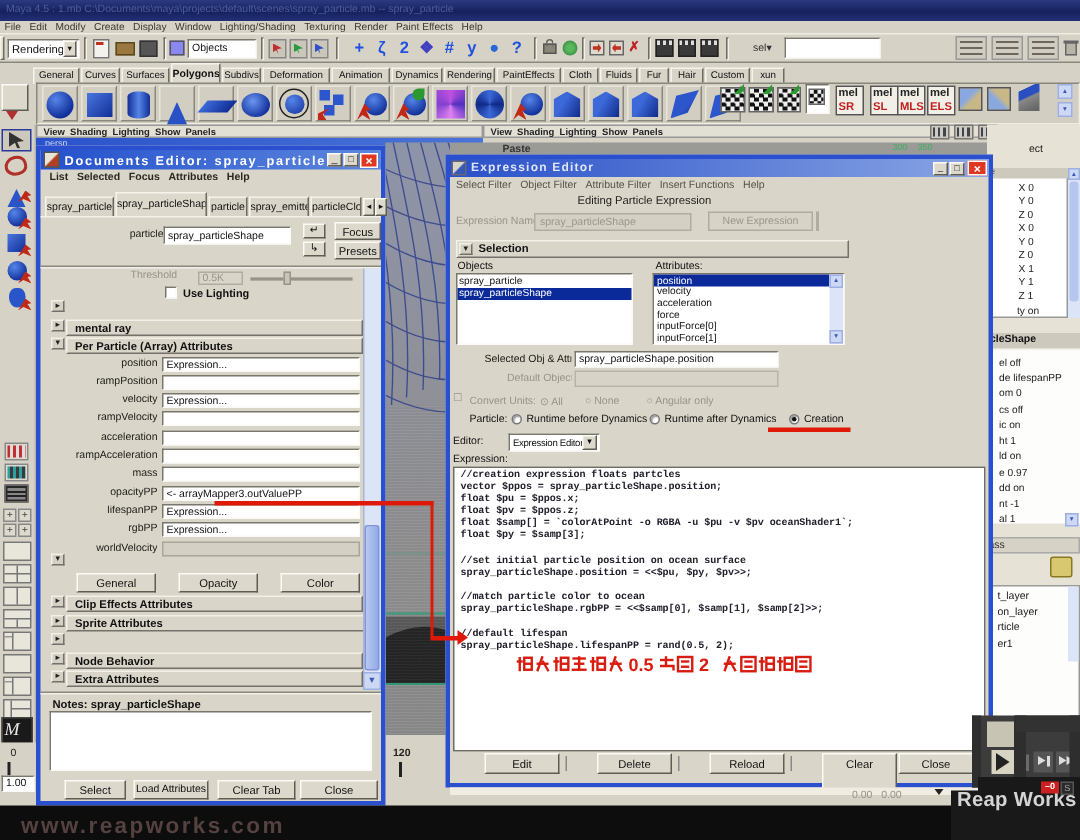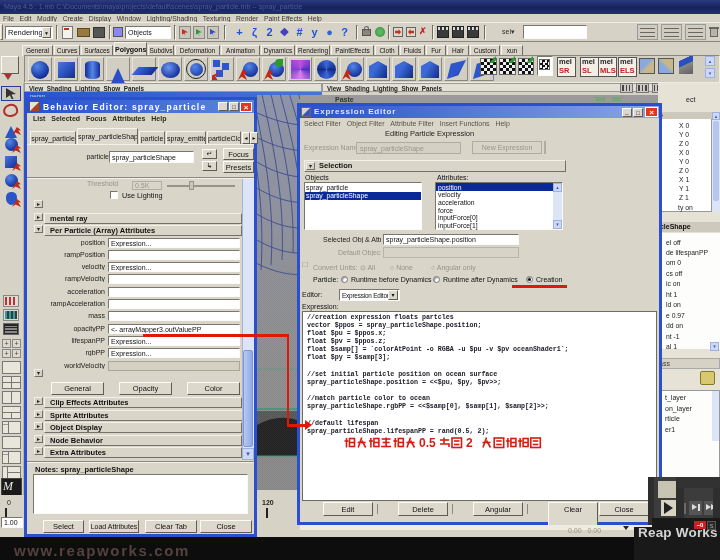--- a/index.html
+++ b/index.html
@@ -341,21 +341,21 @@
 <div style="left:7px;top:321.5px;font-size:7px;color:#222;">on_layer</div>
 <div style="left:7px;top:332.0px;font-size:7px;color:#222;">rticle</div>
 <div style="left:7px;top:342.5px;font-size:7px;color:#222;">er1</div>
 <div style="left:54px;top:308px;width:7px;height:50px;background:#dce4f8;"></div>
 </div>
 
 <div id="ae" class="wb" style="left:24px;top:97px;width:233px;height:440px;background:#d9d5c9;">
 
   <div class="tb" style="left:0;top:0;width:227px;height:13px;"></div>
   <div style="left:2px;top:1px;width:11px;height:11px;background:linear-gradient(135deg,#e8e4d8 45%,#b04020 55%);border:1px solid #555;"></div>
-  <div style="left:16px;top:1.5px;font-size:8.5px;font-weight:bold;color:#fff;letter-spacing:1.2px;white-space:nowrap;">Behavior Editor: spray_particle</div>
+  <div style="left:16px;top:1.5px;font-size:8.5px;font-weight:bold;color:#fff;letter-spacing:1.2px;white-space:nowrap;">Documents Editor: spray_particle</div>
   <div class="btn" style="left:191px;top:2px;width:10px;height:9px;font-size:7px;line-height:7px;">_</div>
   <div class="btn" style="left:202px;top:2px;width:10px;height:9px;font-size:6px;line-height:8px;">□</div>
   <div style="left:213px;top:2px;width:12px;height:10px;background:#e03820;border:1px solid #fff;color:#fff;font-size:8px;line-height:9px;text-align:center;font-weight:bold;">×</div>
 
   <div class="mi" style="left:6px;top:15px;font-weight:bold;color:#2a2820;">List&nbsp;&nbsp;&nbsp;Selected&nbsp;&nbsp;&nbsp;Focus&nbsp;&nbsp;&nbsp;Attributes&nbsp;&nbsp;&nbsp;Help</div>
 
   <div class="tab" style="left:3px;top:31px;width:46px;height:13px;line-height:13px;">spray_particle</div>
   <div class="tab" style="left:50px;top:28px;width:61px;height:16px;line-height:15px;background:#ddd9cd;font-size:7px;">spray_particleShape</div>
   <div class="tab" style="left:112px;top:31px;width:26px;height:13px;line-height:13px;">particle</div>
   <div class="tab" style="left:139px;top:31px;width:40px;height:13px;line-height:13px;">spray_emitter</div>
@@ -373,21 +373,21 @@
   <div style="left:0;top:77px;width:227px;height:2px;border-top:1px solid #8a877e;border-bottom:1px solid #f2f0e8;"></div>
 
   <div style="left:0;top:79px;width:215px;height:281px;overflow:hidden;">
 
     <div class="gtxt" style="left:60px;top:1px;font-size:7px;">Threshold</div>
     <div style="left:105px;top:2px;width:30px;height:9px;border:1px solid #b0aca0;color:#98948a;font-size:7px;padding-left:2px;">0.5K</div>
     <div style="left:140px;top:6px;width:68px;height:2px;background:#b8b4a8;border:1px solid #98948a;"></div>
     <div style="left:162px;top:2px;width:5px;height:9px;background:#c8c4b8;border:1px solid #98948a;"></div>
 
     <div class="sunk" style="left:83px;top:12px;width:8px;height:8px;"></div>
-    <div style="left:95px;top:11.5px;font-size:7.3px;">Use Lighting</div>
+    <div style="left:95px;top:11.5px;font-size:7.3px;font-weight:bold;">Use Lighting</div>
 
     <div class="secarr" style="left:7px;top:21px;">▸</div>
     <div class="secarr" style="left:7px;top:33.5px;">▸</div>
     <div class="sech" style="left:17px;top:33.5px;width:198px;height:11px;line-height:10px;padding-left:5px;">mental ray</div>
     <div class="secarr" style="left:7px;top:46px;">▾</div>
     <div class="sech" style="left:17px;top:46px;width:198px;height:11px;line-height:10px;padding-left:5px;">Per Particle (Array) Attributes</div>
     <div class="lbl" style="left:10px;top:59.5px;width:68px;">position</div>
     <div class="fld" style="left:81px;top:58.5px;width:132px;height:10px;line-height:9px;">Expression...</div>
     <div class="lbl" style="left:10px;top:71.8px;width:68px;">rampPosition</div>
     <div class="fld" style="left:81px;top:70.8px;width:132px;height:10px;line-height:9px;"></div>
@@ -411,21 +411,20 @@
     <div style="left:81px;top:181.5px;width:132px;height:10px;border:1px solid #aaa69a;background:#d4d0c4;position:absolute;"></div>
     <div class="secarr" style="left:7px;top:190px;">▾</div>
     <div class="btn" style="left:24px;top:203px;width:53px;height:13px;line-height:12px;">General</div>
     <div class="btn" style="left:92px;top:203px;width:53px;height:13px;line-height:12px;">Opacity</div>
     <div class="btn" style="left:160px;top:203px;width:53px;height:13px;line-height:12px;">Color</div>
     <div class="secarr" style="left:7px;top:218px;">▸</div>
     <div class="sech" style="left:17px;top:218px;width:198px;height:11px;line-height:10px;padding-left:5px;">Clip Effects Attributes</div>
     <div class="secarr" style="left:7px;top:230.5px;">▸</div>
     <div class="sech" style="left:17px;top:230.5px;width:222px;height:11px;line-height:10px;padding-left:5px;">Sprite Attributes</div>
     <div class="secarr" style="left:7px;top:243px;">▸</div>
-    <div class="sech" style="left:17px;top:243px;width:198px;height:11px;line-height:10px;padding-left:5px;">Object Display</div>
     <div class="secarr" style="left:7px;top:255.5px;">▸</div>
     <div class="sech" style="left:17px;top:255.5px;width:198px;height:11px;line-height:10px;padding-left:5px;">Node Behavior</div>
     <div class="secarr" style="left:7px;top:268px;">▸</div>
     <div class="sech" style="left:17px;top:268px;width:198px;height:11px;line-height:10px;padding-left:5px;">Extra Attributes</div>
   </div>
 
   <div style="left:215px;top:79px;width:12px;height:281px;background:#dce4f8;border-left:1px solid #aab4d0;"></div>
   <div style="left:216px;top:250px;width:10px;height:97px;background:linear-gradient(90deg,#b8c8f0,#90aae8);border:1px solid #7e96d8;border-radius:2px;"></div>
   <div style="left:215px;top:348px;width:12px;height:12px;background:#ccd8f4;border:1px solid #9eb0e0;color:#3a5ab8;font-size:7px;line-height:10px;text-align:center;">▾</div>
 
@@ -571,21 +570,21 @@
           <line x1="100" y1="1.5" x2="100" y2="8"></line>
           <path d="M96,8 h9 v3"></path>
         </g>
         <text x="122" y="11" fill="#d81c10" font-size="12" font-weight="bold" font-family="Liberation Sans">2</text>
       </svg>
 
   <div class="btn" style="left:23px;top:396px;width:50px;height:14px;line-height:13px;">Edit</div>
   <div style="left:77px;top:398px;width:1px;height:10px;background:#888;"></div>
   <div class="btn" style="left:98px;top:396px;width:50px;height:14px;line-height:13px;">Delete</div>
   <div style="left:152px;top:398px;width:1px;height:10px;background:#888;"></div>
-  <div class="btn" style="left:173px;top:396px;width:50px;height:14px;line-height:13px;">Angular</div>
+  <div class="btn" style="left:173px;top:396px;width:50px;height:14px;line-height:13px;">Reload</div>
   <div style="left:227px;top:398px;width:1px;height:10px;background:#888;"></div>
   <div class="btn" style="left:248px;top:396px;width:50px;height:30px;line-height:13px;">Clear</div>
   <div style="left:302px;top:398px;width:1px;height:10px;background:#888;"></div>
   <div class="btn" style="left:299px;top:396px;width:50px;height:14px;line-height:13px;">Close</div>
 </div>
 
 <div style="left:0;top:495px;width:24px;height:42px;background:#d6d2c6;"></div>
 <div style="left:7px;top:499px;font-size:7px;color:#222;">0</div>
 <div style="left:5px;top:508px;width:2px;height:9px;background:#222;"></div>
 <div class="fld" style="left:1px;top:517px;width:22px;height:11px;font-size:7px;line-height:10px;">1.00</div>

